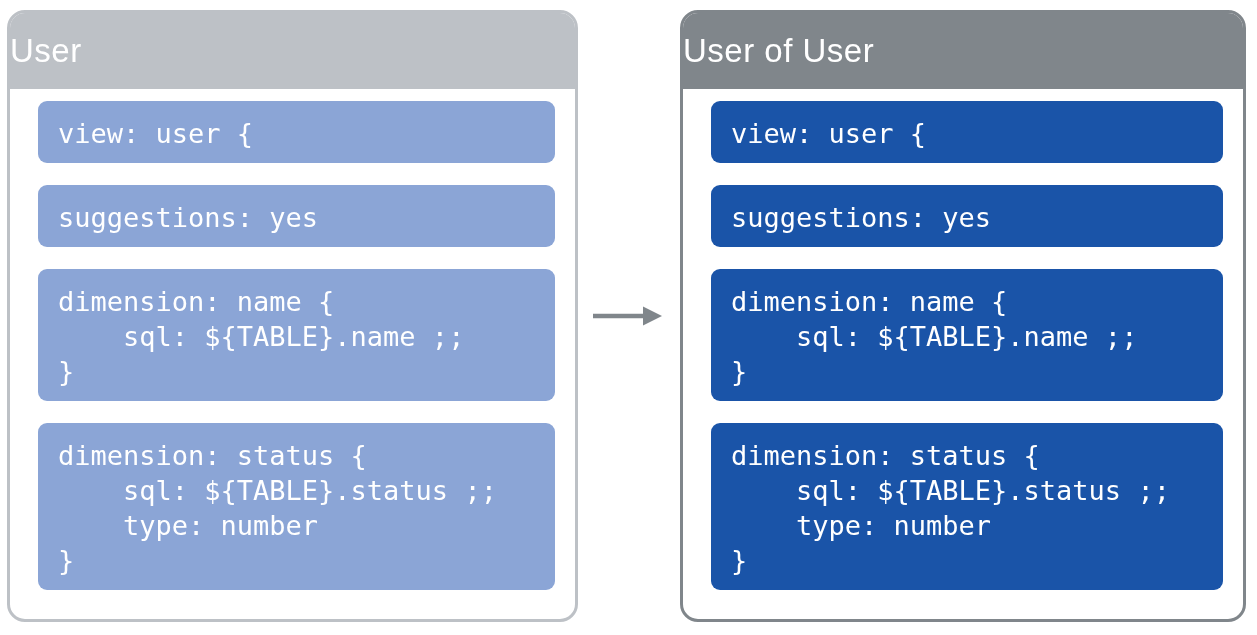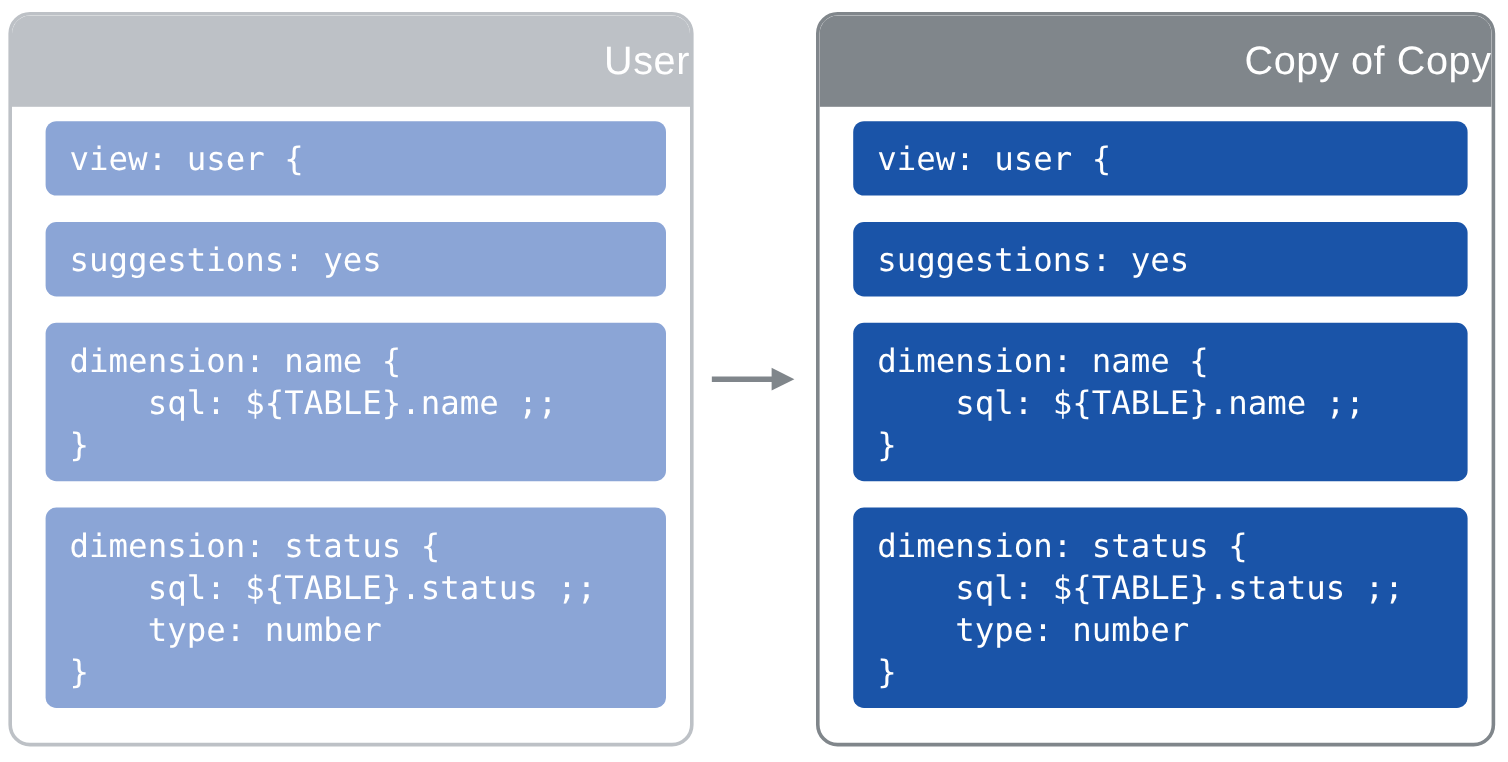--- a/index.html
+++ b/index.html
@@ -31,21 +31,21 @@
   }
   .panel-copy {
     left: 680px;
     width: 566px;
     border: 3px solid #80868B;
   }
   .panel-header {
     height: 76px;
     display: flex;
     align-items: center;
-    justify-content: flex-end;
+    justify-content: flex-start;
   }
   .panel-user .panel-header { background: #BDC1C6; }
   .panel-copy .panel-header { background: #80868B; }
   .panel-title {
     color: #ffffff;
     font-size: 33px;
     font-weight: 500;
     letter-spacing: 0.5px;
   }
   .panel-body {
@@ -99,21 +99,21 @@
 
   <div class="arrow-wrap">
     <svg width="70" height="26" viewBox="0 0 70 26" xmlns="http://www.w3.org/2000/svg" aria-hidden="true">
       <line x1="0" y1="13" x2="52" y2="13" stroke="#80868B" stroke-width="4.5"></line>
       <polygon points="50,3.5 69,13 50,22.5" fill="#80868B"></polygon>
     </svg>
   </div>
 
   <section class="panel panel-copy">
     <header class="panel-header">
-      <span class="panel-title">Copy of Copy</span>
+      <span class="panel-title">User of User</span>
     </header>
     <div class="panel-body">
       <pre class="code-block">view: user {</pre>
       <pre class="code-block">suggestions: yes</pre>
       <pre class="code-block">dimension: name {
     sql: ${TABLE}.name ;;
 }</pre>
       <pre class="code-block">dimension: status {
     sql: ${TABLE}.status ;;
     type: number

